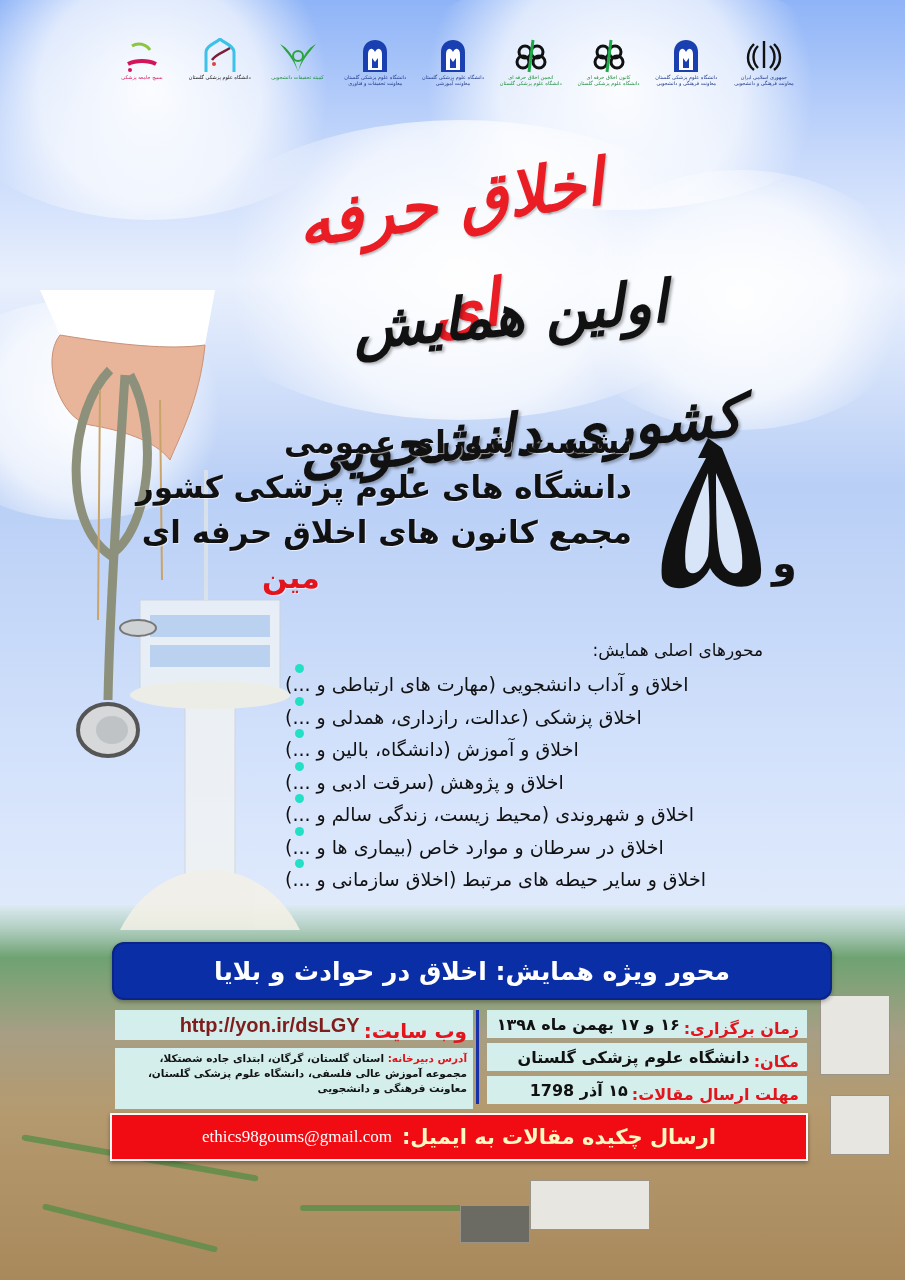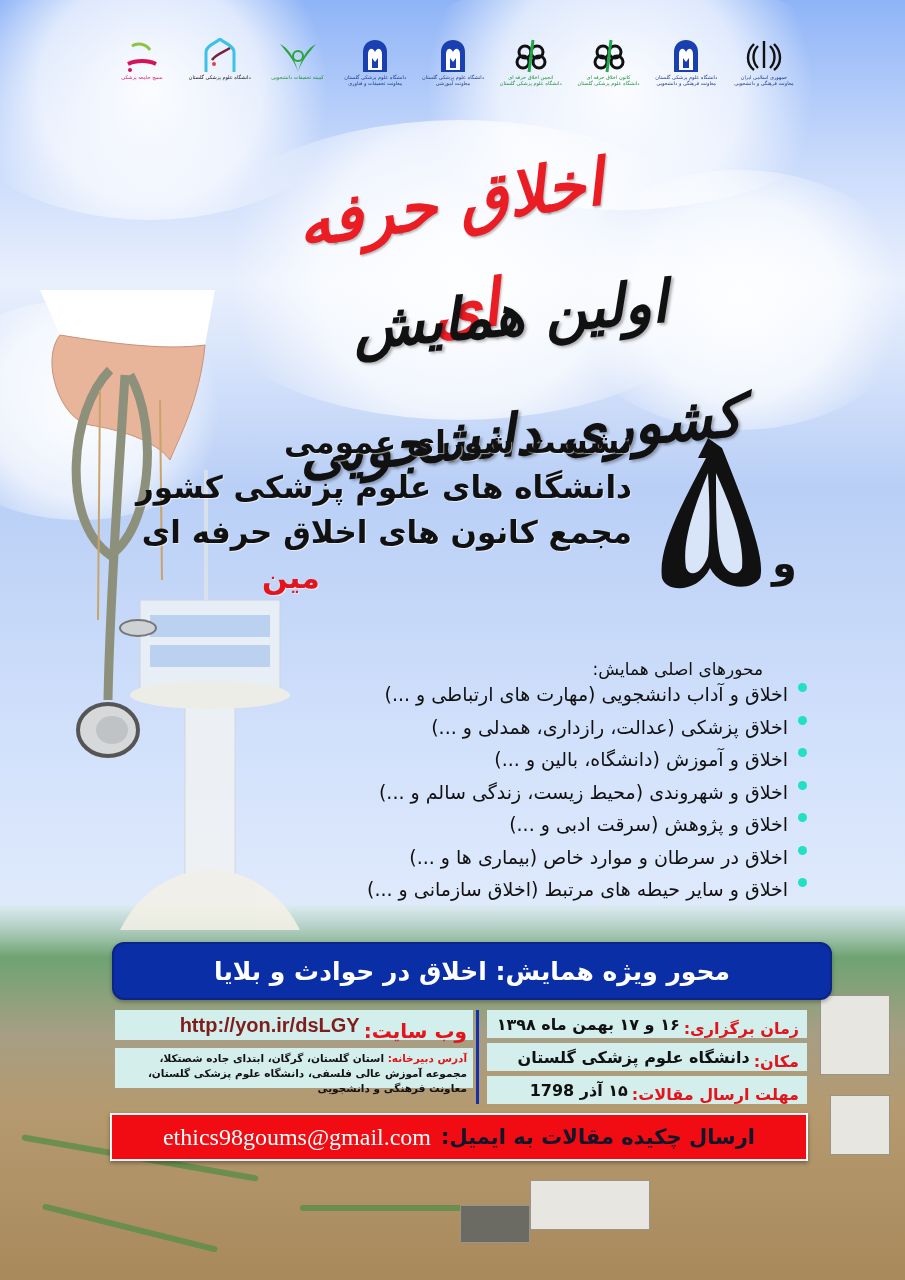--- a/index.html
+++ b/index.html
@@ -43,24 +43,24 @@
   }
 
   
   .session { position: absolute; left: 262px; top: 420px; width: 370px; }
   .session .line { font-family: "DejaVu Sans", sans-serif; font-weight: bold; font-size: 31px; color: #111; line-height: 45px; text-align: right; white-space: nowrap; text-shadow: 1px 1px 1px rgba(255,255,255,0.6); }
   .session .min { color: #e3141c; font-size: 30px; text-align: left; padding-right: 20px; }
   .big5 { position: absolute; left: 650px; top: 428px; width: 130px; height: 165px; }
   .and { position: absolute; left: 772px; top: 540px; font-weight: bold; font-size: 40px; color: #111; }
 
   
-  .axes { position: absolute; left: 285px; top: 655px; width: 530px; }
+  .axes { position: absolute; left: 285px; top: 636px; width: 530px; }
   .axes .head { font-size: 17px; color: #111; text-align: right; padding-right: 52px; line-height: 28px; }
   .axes ul { list-style: none; }
-  .axes li { display: flex; flex-direction: row; align-items: flex-start; justify-content: flex-start; height: 32.5px; font-size: 19px; color: #111; white-space: nowrap; }
+  .axes li { display: flex; flex-direction: column; align-items: flex-end; justify-content: flex-start; height: 32.5px; font-size: 19px; color: #111; white-space: nowrap; }
   .bullet { width: 9px; height: 9px; border-radius: 50%; background: #22e0c4; margin-left: 10px; margin-right: 8px; flex: 0 0 auto; }
 
   
   .illus { position: absolute; left: 0; top: 290px; width: 300px; height: 640px; }
 
   
   .banner {
     position: absolute; left: 112px; top: 942px; width: 720px; height: 58px;
     background: #0a2ea6; border-radius: 12px; border: 2px solid #0b2488;
     display: flex; align-items: center; justify-content: center;
@@ -69,34 +69,34 @@
   .banner span { color: #fff; font-weight: bold; font-size: 25px; }
 
   
   .info-left { position: absolute; left: 115px; top: 1010px; width: 358px; }
   .info-right { position: absolute; left: 487px; top: 1010px; width: 320px; }
   .divider { position: absolute; left: 476px; top: 1010px; width: 3px; height: 94px; background: #1530a8; }
   .box { background: rgba(215,245,245,0.92); }
   .web { height: 30px; display: flex; flex-direction: row; align-items: center; justify-content: flex-start; padding: 0 6px; }
   .web .lbl { color: #e3141c; font-weight: bold; font-size: 20px; margin-left: 4px; margin-top: 12px; }
   .web .url { color: #7f1d1d; font-weight: bold; font-size: 20px; direction: ltr; font-family: "Liberation Sans", sans-serif; }
-  .addr { margin-top: 8px; height: 40px; padding: 3px 6px; font-size: 10.5px; font-weight: bold; color: #111; line-height: 15px; text-align: right; }
+  .addr { margin-top: 8px; height: 61px; padding: 3px 6px; font-size: 10.5px; font-weight: bold; color: #111; line-height: 15px; text-align: right; }
   .addr .lbl { color: #e3141c; }
   .row-r { height: 28px; margin-bottom: 5px; display: flex; flex-direction: row; align-items: center; justify-content: flex-start; padding: 0 8px; font-weight: bold; font-size: 16px; white-space: nowrap; }
   .row-r .lbl { color: #e3141c; margin-left: 4px; margin-top: 8px; }
   .row-r .val { color: #111; }
 
   .email {
     position: absolute; left: 110px; top: 1113px; width: 698px; height: 48px;
     background: #f10b12; border: 2px solid #f7f7f7;
     display: flex; flex-direction: row; align-items: center; justify-content: center;
     box-shadow: 0 2px 4px rgba(0,0,0,0.35);
   }
-  .email .lbl { color: #0f172a; font-size: 21px; font-weight: bold; margin-left: 10px; }
-  .email .addrtxt { color: #fff; font-family: "Liberation Serif", serif; font-size: 24px; direction: ltr; }
+  .email .lbl { color: #fef9c3; font-size: 21px; font-weight: bold; margin-left: 10px; }
+  .email .addrtxt { color: #fff; font-family: "Liberation Serif", serif; font-size: 17px; direction: ltr; }
 </style>
 </head>
 <body>
 
 <div class="cloud" style="left:-60px;top:-40px;width:420px;height:260px;"></div>
 <div class="cloud" style="left:380px;top:-30px;width:480px;height:240px;"></div>
 <div class="cloud" style="left:180px;top:120px;width:560px;height:300px;"></div>
 <div class="cloud" style="left:560px;top:170px;width:360px;height:260px;"></div>
 <div class="cloud" style="left:-80px;top:300px;width:320px;height:220px;"></div>
 
@@ -243,25 +243,25 @@
     <li>
         <span class="bullet"></span>
         <span>اخلاق پزشکی (عدالت، رازداری، همدلی و ...)</span>
       </li>
     <li>
         <span class="bullet"></span>
         <span>اخلاق و آموزش (دانشگاه، بالین و ...)</span>
       </li>
     <li>
         <span class="bullet"></span>
+        <span>اخلاق و پژوهش (سرقت ادبی و ...)</span>
+      </li>
+    <li>
+        <span class="bullet"></span>
         <span>اخلاق و شهروندی (محیط زیست، زندگی سالم و ...)</span>
-      </li>
-    <li>
-        <span class="bullet"></span>
-        <span>اخلاق و پژوهش (سرقت ادبی و ...)</span>
       </li>
     <li>
         <span class="bullet"></span>
         <span>اخلاق در سرطان و موارد خاص (بیماری ها و ...)</span>
       </li>
     <li>
         <span class="bullet"></span>
         <span>اخلاق و سایر حیطه های مرتبط (اخلاق سازمانی و ...)</span>
       </li>
   </ul>

